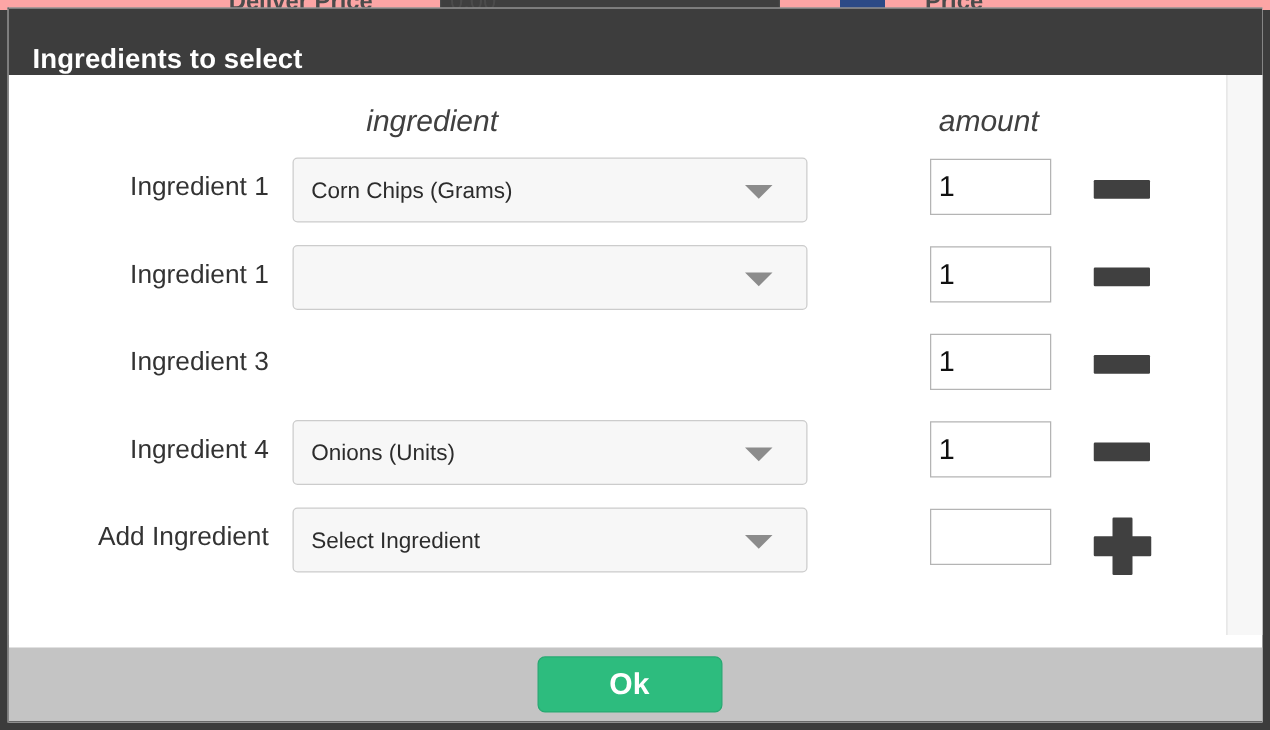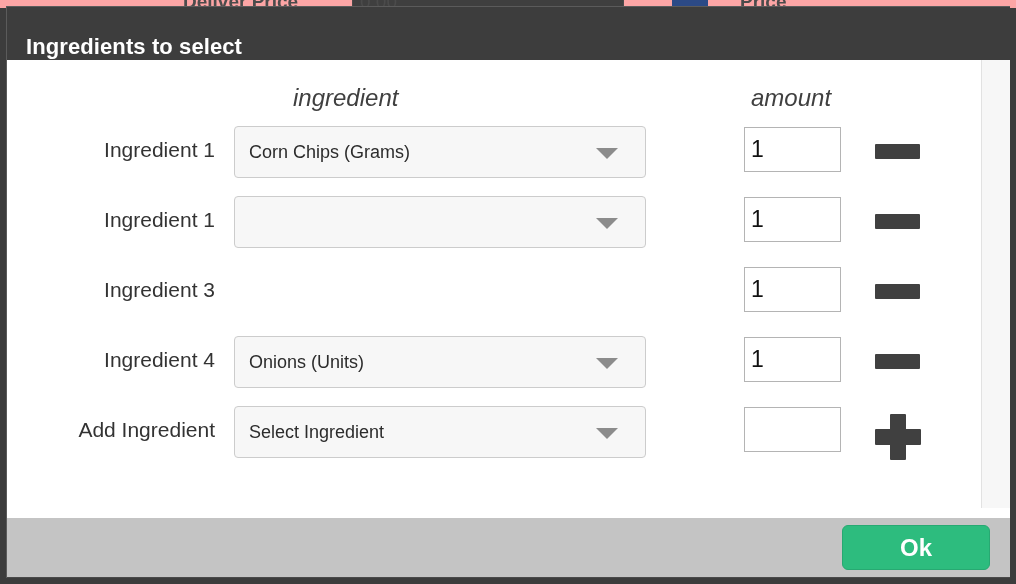--- a/index.html
+++ b/index.html
@@ -230,21 +230,21 @@
     border-left: 1px solid #e2e2e2;
   }
 
   
   #footer {
     flex: 0 0 60px;
     height: 60px;
     background: #c4c4c4;
     display: flex;
     align-items: center;
-    justify-content: flex-end;
+    justify-content: center;
     padding-right: 20px;
     box-sizing: border-box;
     border-bottom: 1px solid #4a4a4a;
     margin-top: 10px;
   }
   .footer-btn {
     height: 45px;
     min-width: 148px;
     margin-left: 10px;
     background: #2dbc7e;

